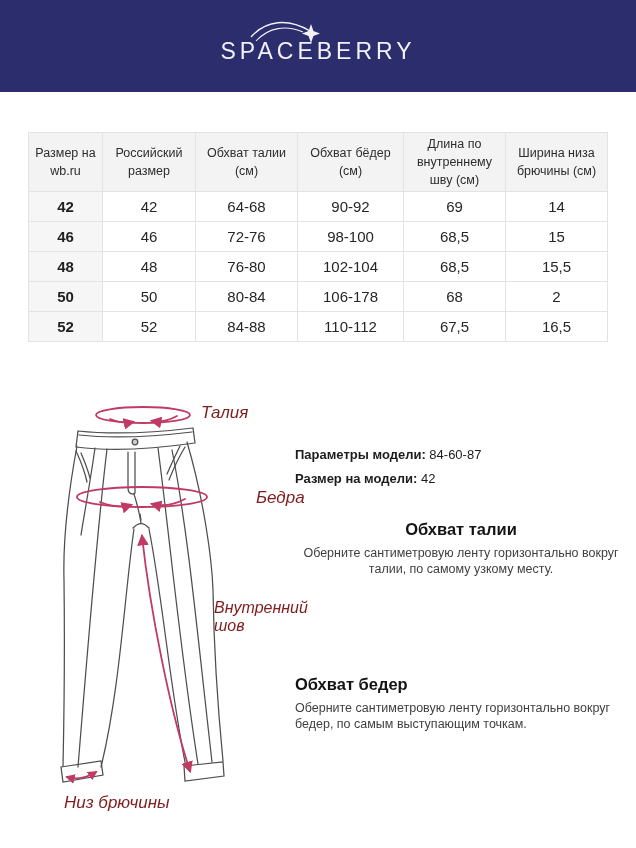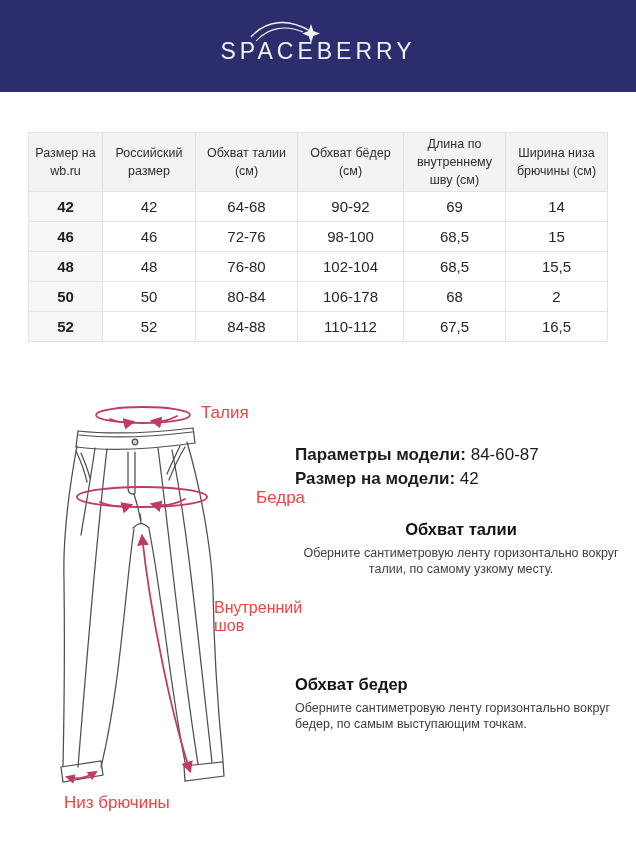--- a/index.html
+++ b/index.html
@@ -18,28 +18,28 @@
                    table-layout:fixed;}
   table.size-table th,table.size-table td{border:1px solid #e3e3e3;text-align:center;
                    vertical-align:middle;padding:2px 4px;}
   table.size-table thead th{background:#f3f3f3;font-size:12.5px;font-weight:500;color:#2d2d2d;
                    height:52px;line-height:1.45;}
   table.size-table td{font-size:15px;color:#262626;height:25px;background:#ffffff;}
   table.size-table td.rowhead{background:#f6f6f6;font-weight:700;color:#1f1f1f;}
 
   
   .figure-svg{position:absolute;left:20px;top:390px;width:260px;height:430px;}
-  .fig-label{position:absolute;font-size:17px;color:#ef4444;line-height:1.1;}
+  .fig-label{position:absolute;font-size:17px;color:#7f1d1d;line-height:1.1;font-style:italic;}
   .lbl-waist{left:201px;top:404px;}
   .lbl-hips{left:220px;top:489px;margin-left:36px;}
   .lbl-inseam{left:166px;top:599px;width:100px;font-size:16px;line-height:18px;padding-left:48px;}
   .lbl-hem{left:64px;top:794px;}
 
   
-  .model-info{position:absolute;left:295px;top:443px;width:330px;font-size:17px;line-height:24px;}
+  .model-info{position:absolute;left:295px;top:443px;width:330px;font-size:13px;line-height:24px;}
   .model-info .lab{font-weight:700;}
   .guide{position:absolute;left:295px;width:332px;}
   .guide h3{margin:0 0 7px 0;font-size:16.5px;font-weight:700;color:#141414;}
   .guide p{margin:0;font-size:12.5px;line-height:15.5px;color:#3f3f3f;white-space:pre-line;}
   .guide-0{top:520px;text-align:center;} .guide-1{top:656px;margin-top:19px;} .guide-2{top:698px;}
 </style>
 </head>
 <body>
 
 <div class="page">

